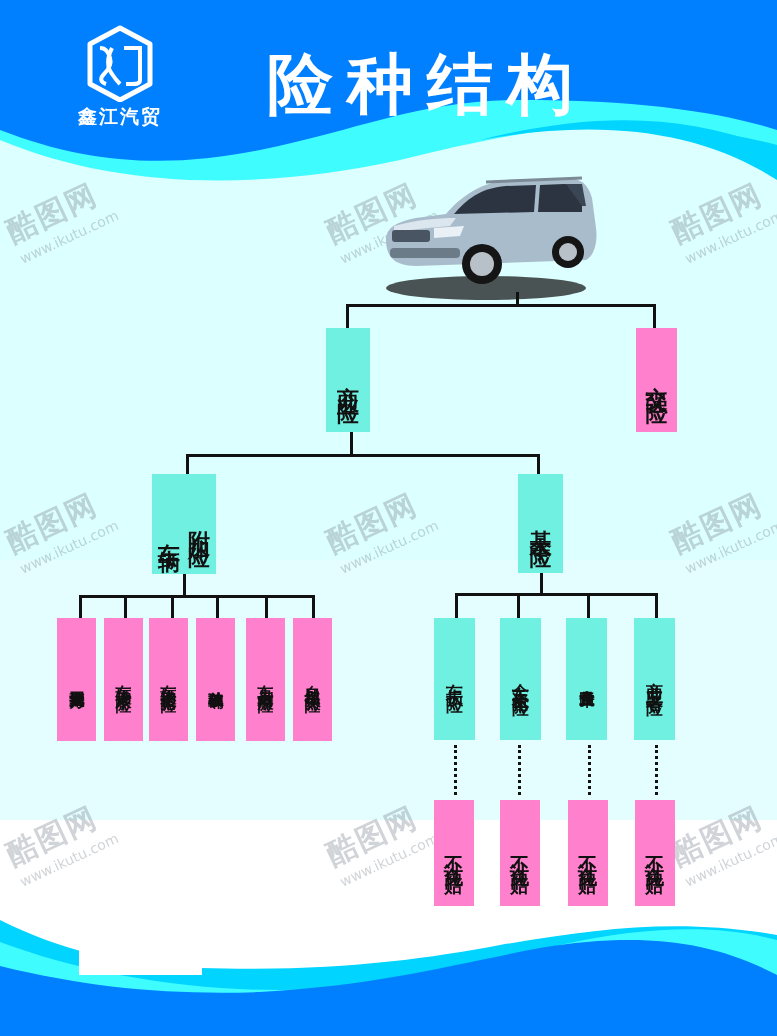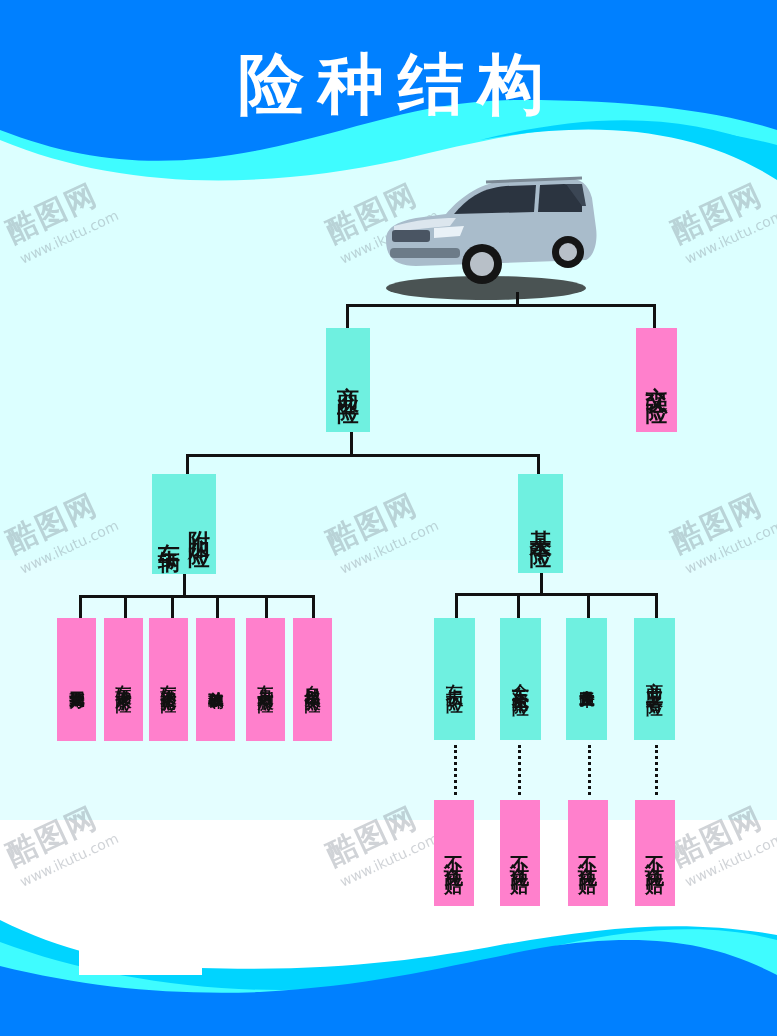--- a/index.html
+++ b/index.html
@@ -2,21 +2,21 @@
 <html><head>
 <meta charset="utf-8">
 <style>
   * { margin: 0; padding: 0; box-sizing: border-box; }
   html, body { width: 777px; height: 1036px; overflow: hidden; background: #ffffff; }
   body { position: relative; font-family: "DejaVu Sans", sans-serif; }
   .canvas { position: absolute; left: 0; top: 0; width: 777px; height: 1036px; overflow: hidden; }
   .bg-svg { position: absolute; left: 0; top: 0; width: 777px; height: 1036px; }
   .logo { position: absolute; left: 60px; top: 22px; width: 120px; height: 110px; }
   .logo-text { position: absolute; left: 0; top: 82px; width: 120px; text-align: center; color: #ffffff; font-size: 19px; font-weight: bold; letter-spacing: 2px; }
-  .title { position: absolute; left: 238px; top: 52px; color: #ffffff; font-size: 66px; font-weight: bold; letter-spacing: 14px; line-height: 1; }
+  .title { position: absolute; left: 267px; top: 52px; color: #ffffff; font-size: 66px; font-weight: bold; letter-spacing: 14px; line-height: 1; }
   .watermark { position: absolute; color: rgba(120,130,140,0.35); font-size: 14px; transform: rotate(-25deg); transform-origin: left top; white-space: nowrap; pointer-events: none; }
   .watermark .wm-big { display: block; font-size: 30px; font-weight: bold; letter-spacing: 2px; }
   .car { position: absolute; left: 376px; top: 170px; width: 228px; height: 132px; }
   .line { position: absolute; background: #111111; }
   .dotted { position: absolute; width: 0; border-left: 3px dotted #111111; }
   .node { position: absolute; display: flex; align-items: center; justify-content: center; font-weight: bold; color: #111111; }
   .node.cyan { background: #6ff0e0; }
   .node.pink { background: #ff80cc; }
   .vtext { writing-mode: vertical-rl; text-orientation: upright; letter-spacing: 2px; line-height: 1; }
   .node.l1 .vtext { font-size: 22px; letter-spacing: 8px; }
@@ -57,20 +57,29 @@
   <div class="watermark" style="left:0px; top:215px;"><span class="wm-big">酷图网</span><span>www.ikutu.com</span></div>
   <div class="watermark" style="left:320px; top:215px;"><span class="wm-big">酷图网</span><span>www.ikutu.com</span></div>
   <div class="watermark" style="left:665px; top:215px;"><span class="wm-big">酷图网</span><span>www.ikutu.com</span></div>
   <div class="watermark" style="left:0px; top:525px;"><span class="wm-big">酷图网</span><span>www.ikutu.com</span></div>
   <div class="watermark" style="left:320px; top:525px;"><span class="wm-big">酷图网</span><span>www.ikutu.com</span></div>
   <div class="watermark" style="left:665px; top:525px;"><span class="wm-big">酷图网</span><span>www.ikutu.com</span></div>
   <div class="watermark" style="left:0px; top:838px;"><span class="wm-big">酷图网</span><span>www.ikutu.com</span></div>
   <div class="watermark" style="left:320px; top:838px;"><span class="wm-big">酷图网</span><span>www.ikutu.com</span></div>
   <div class="watermark" style="left:665px; top:838px;"><span class="wm-big">酷图网</span><span>www.ikutu.com</span></div>
 
+  <div class="logo">
+    <svg width="120" height="80" viewBox="0 0 120 80">
+      <polygon points="60,6 90,22 90,62 60,78 30,62 30,22" fill="none" stroke="#ffffff" stroke-width="5" stroke-linejoin="round"></polygon>
+      <path d="M40,26 C46,26 48,30 50,36 C52,42 48,48 44,52 C40,56 40,60 46,62" fill="none" stroke="#ffffff" stroke-width="4"></path>
+      <path d="M52,26 C48,34 46,44 52,52 C56,58 58,60 60,62" fill="none" stroke="#ffffff" stroke-width="4"></path>
+      <path d="M64,26 L80,26 L80,58 C80,62 76,62 72,62 L66,62" fill="none" stroke="#ffffff" stroke-width="4"></path>
+    </svg>
+    <div class="logo-text">鑫江汽贸</div>
+  </div>
 
   <div class="title">险种结构</div>
 
   <svg class="car" viewBox="0 0 228 132">
     <ellipse cx="110" cy="118" rx="100" ry="12" fill="#1a1a1a" opacity="0.75"></ellipse>
 
     <path d="M10,70 C10,58 20,52 40,48 L70,44 C82,30 100,14 130,10 L190,8 C205,8 212,14 216,28 L220,58 C222,72 218,86 210,90 L40,96 C20,96 10,88 10,70 Z" fill="#a9bccb"></path>
 
     <path d="M78,44 C90,30 104,18 130,16 L160,15 L158,42 Z" fill="#2b3440"></path>
     <path d="M164,15 L188,14 C198,14 204,20 206,34 L206,42 L162,42 Z" fill="#2b3440"></path>

